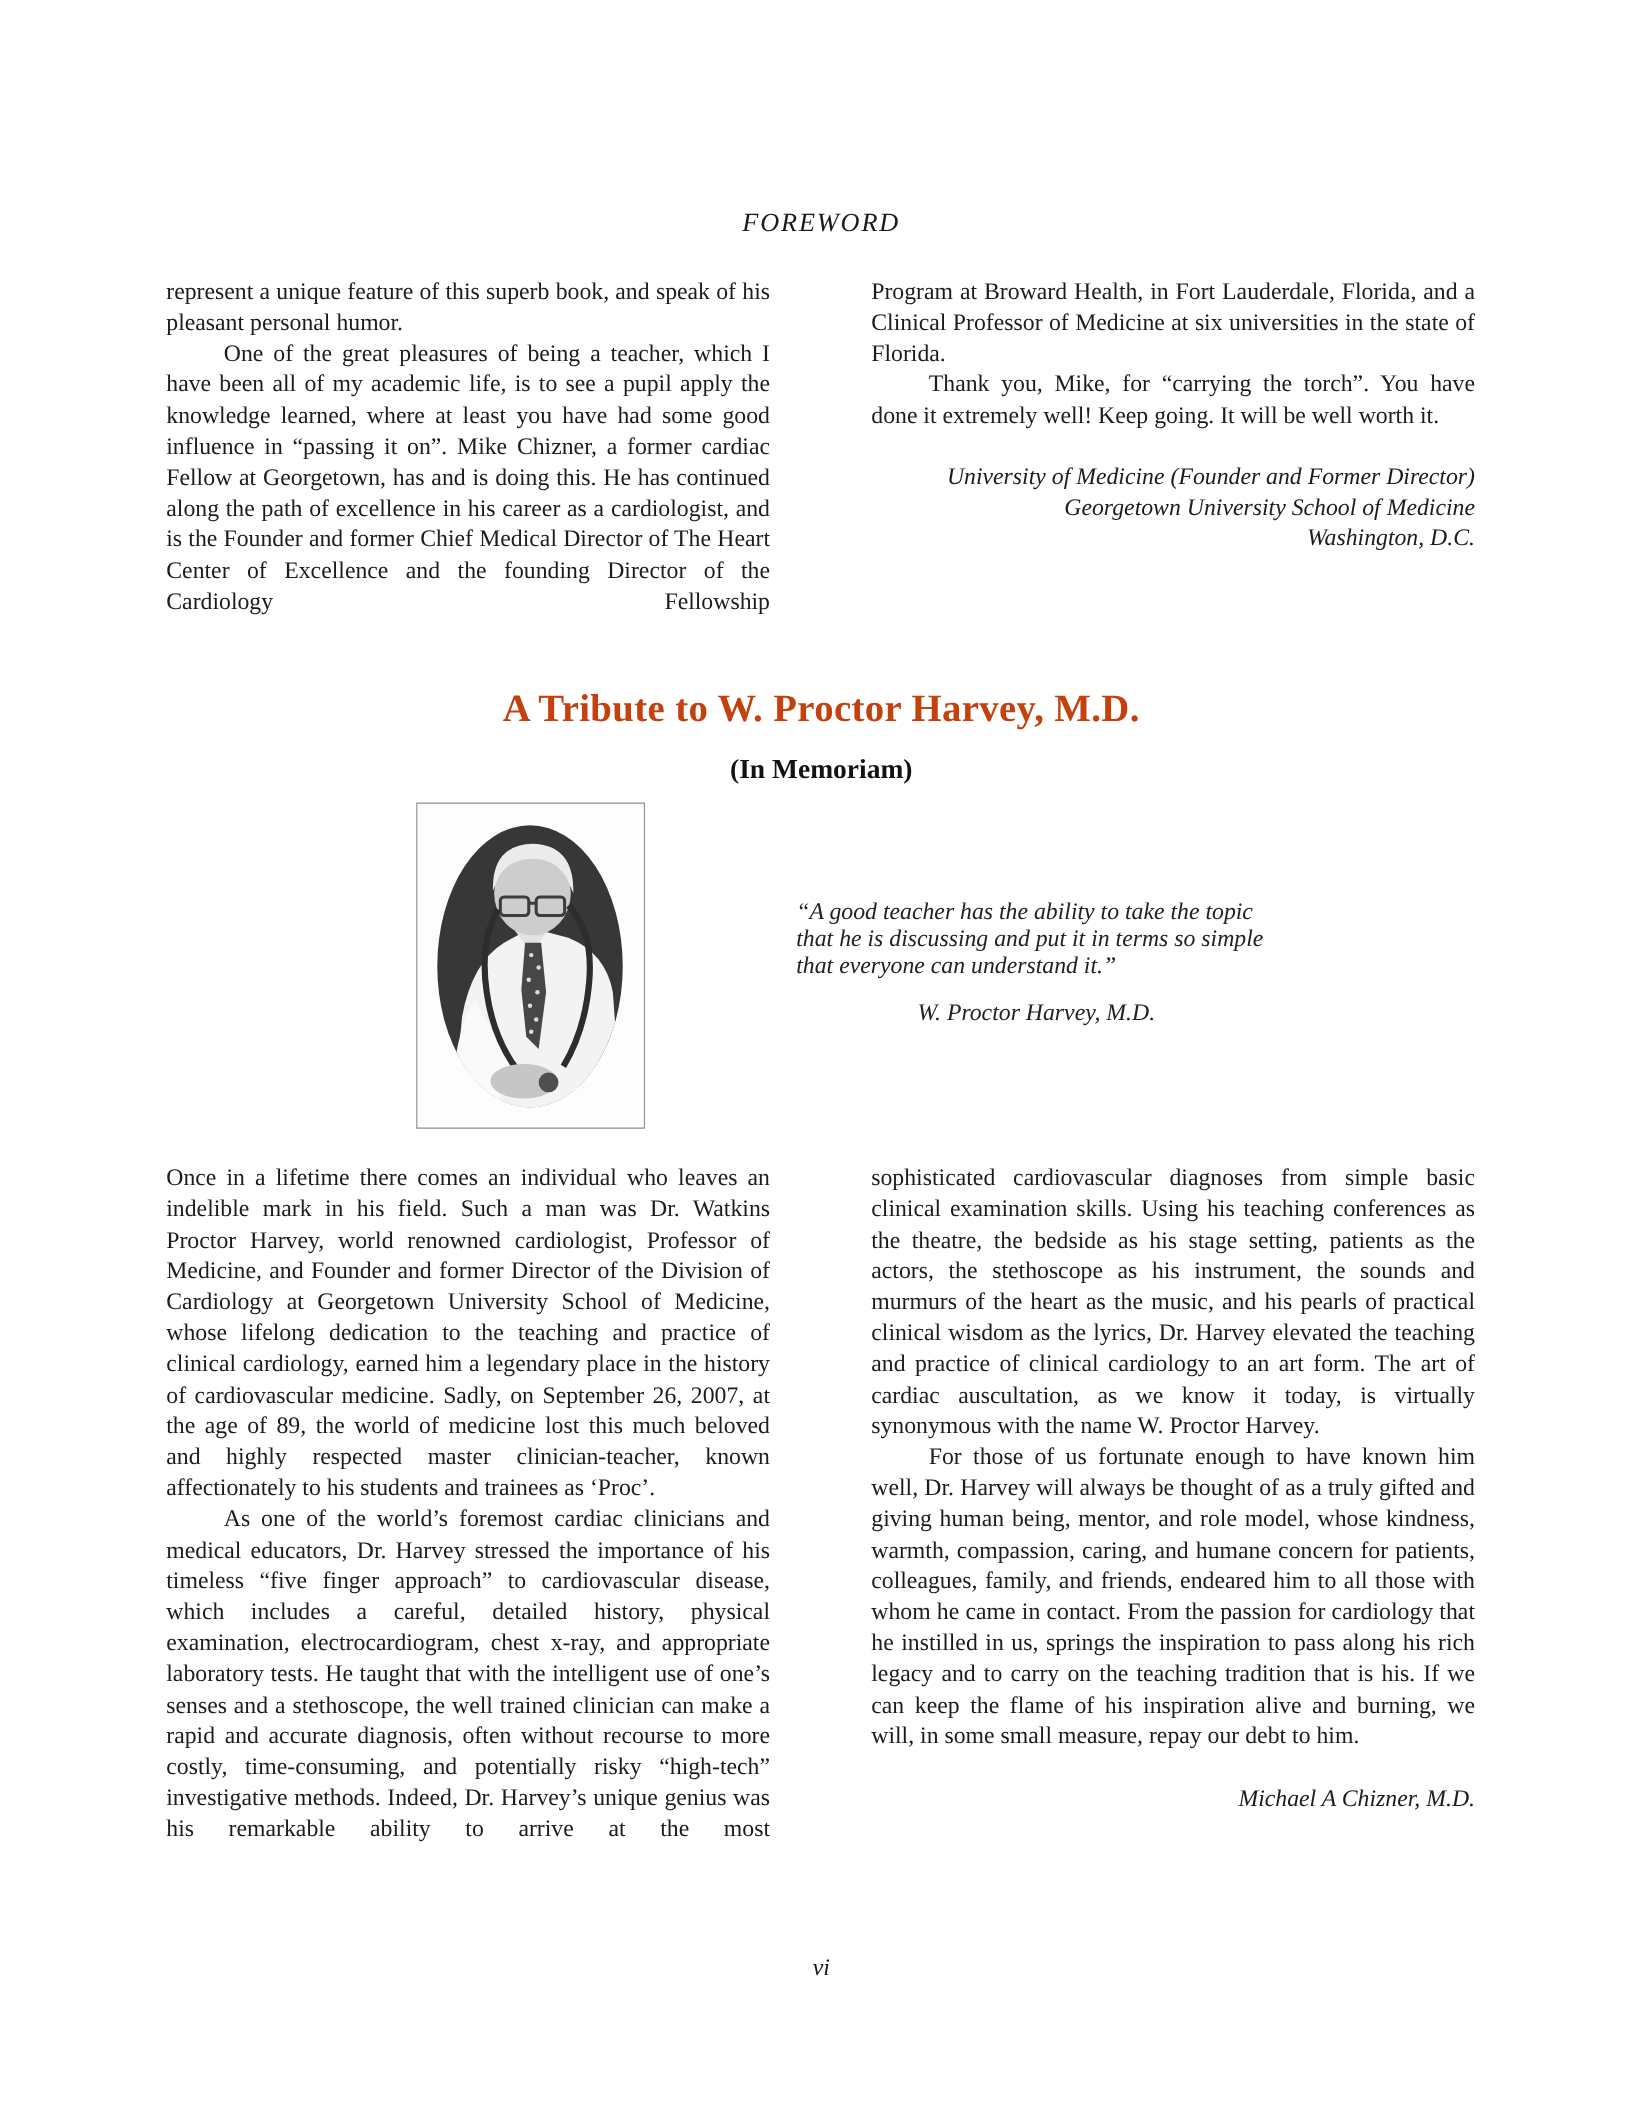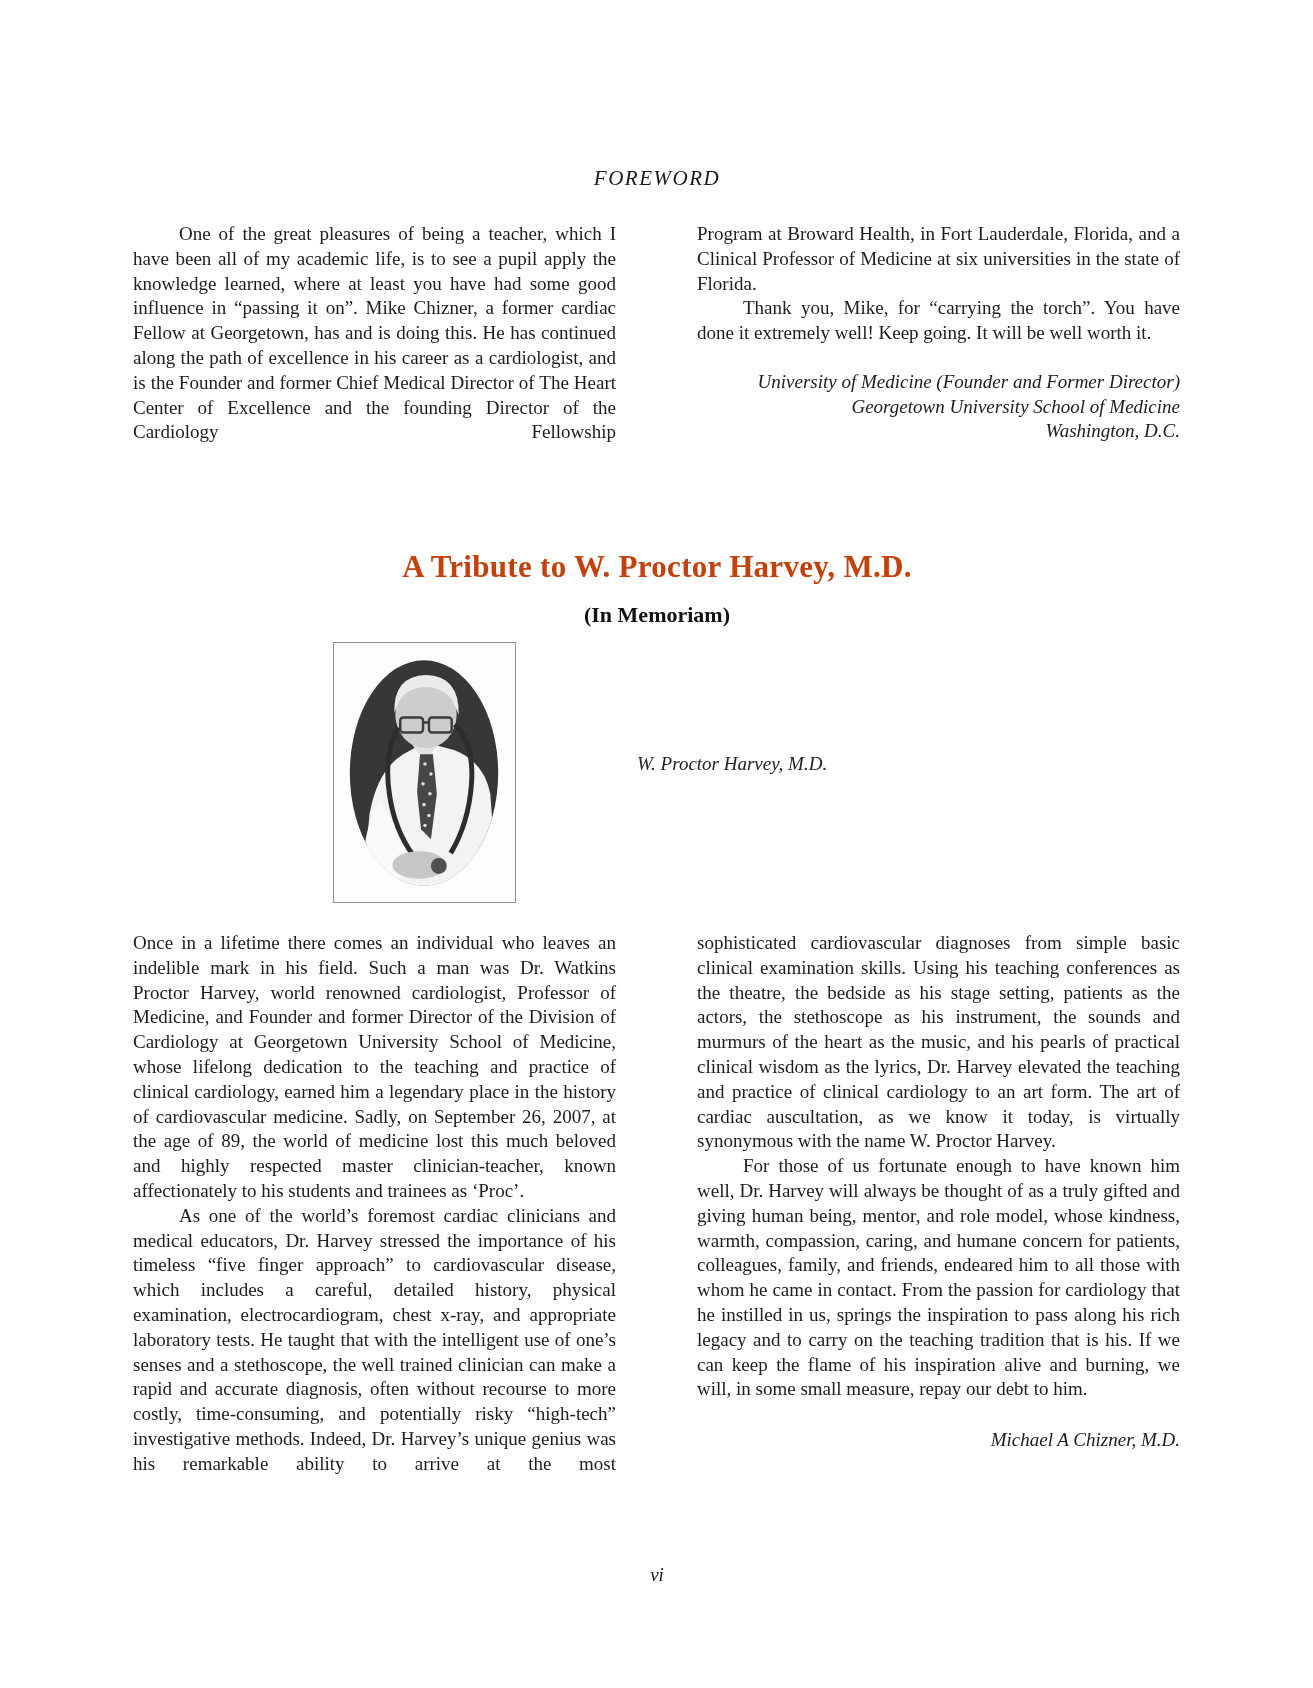--- a/index.html
+++ b/index.html
@@ -27,33 +27,34 @@
   }
   .photo-frame{
     left:333px;top:642px;width:183px;height:261px;
     border:1px solid #8f8f8f;background:#fdfdfd;box-sizing:border-box;
   }
   .photo-frame svg{display:block;width:100%;height:100%;}
   .quote{
     left:637px;top:719px;width:388px;
     font-style:italic;font-size:19px;line-height:21.5px;color:#222;text-align:left;
   }
-  .quote-attr{margin-top:34px;text-align:left;padding-right:4px;}
+  .quote-attr{margin-top:16px;text-align:center;padding-right:4px;}
   .chizner{margin-top:26px;text-align:right;font-style:italic;}
   .page-num{
     left:133px;top:1564px;width:1048px;text-align:center;
     font-style:italic;font-size:19px;color:#1a1a1a;
   }
 </style>
 </head>
 <body>
 
 <div class="abs foreword">FOREWORD</div>
 
 <div class="abs col" style="left:133px;top:222px;">
+  <p>represent a unique feature of this superb book, and speak of his pleasant personal humor.</p>
   <p class="indent cont-last">One of the great pleasures of being a teacher, which I have been all of my academic life, is to see a pupil apply the knowledge learned, where at least you have had some good influence in “passing it on”. Mike Chizner, a former cardiac Fellow at Georgetown, has and is doing this. He has continued along the path of excellence in his career as a cardiologist, and is the Founder and former Chief Medical Director of The Heart Center of Excellence and the founding Director of the Cardiology Fellowship</p>
 </div>
 
 <div class="abs col" style="left:697px;top:222px;">
   <p>Program at Broward Health, in Fort Lauderdale, Florida, and a Clinical Professor of Medicine at six universities in the state of Florida.</p>
   <p class="indent">Thank you, Mike, for “carrying the torch”. You have done it extremely well! Keep going. It will be well worth it.</p>
   <div class="sig-block">
       <div>University of Medicine (Founder and Former Director)</div>
       <div>Georgetown University School of Medicine</div>
       <div>Washington, D.C.</div>
@@ -105,20 +106,21 @@
       </g>
 
       <ellipse cx="86" cy="224" rx="27" ry="14" fill="#c6c6c6"></ellipse>
 
       <circle cx="106" cy="225" r="8" fill="#4f4f4f"></circle>
     </g>
   </svg>
 </div>
 
 <div class="abs quote">
+  <div>“A good teacher has the ability to take the topic that he is discussing and put it in terms so simple that everyone can understand it.”</div>
   <div class="quote-attr">W. Proctor Harvey, M.D.</div>
 </div>
 
 <div class="abs col" style="left:133px;top:931px;">
   <p>Once in a lifetime there comes an individual who leaves an indelible mark in his field. Such a man was Dr. Watkins Proctor Harvey, world renowned cardiologist, Professor of Medicine, and Founder and former Director of the Division of Cardiology at Georgetown University School of Medicine, whose lifelong dedication to the teaching and practice of clinical cardiology, earned him a legendary place in the history of cardiovascular medicine. Sadly, on September 26, 2007, at the age of 89, the world of medicine lost this much beloved and highly respected master clinician-teacher, known affectionately to his students and trainees as ‘Proc’.</p>
   <p class="indent cont-last">As one of the world’s foremost cardiac clinicians and medical educators, Dr. Harvey stressed the importance of his timeless “five finger approach” to cardiovascular disease, which includes a careful, detailed history, physical examination, electrocardiogram, chest x-ray, and appropriate laboratory tests. He taught that with the intelligent use of one’s senses and a stethoscope, the well trained clinician can make a rapid and accurate diagnosis, often without recourse to more costly, time-consuming, and potentially risky “high-tech” investigative methods. Indeed, Dr. Harvey’s unique genius was his remarkable ability to arrive at the most</p>
 </div>
 
 <div class="abs col" style="left:697px;top:931px;">
   <p>sophisticated cardiovascular diagnoses from simple basic clinical examination skills. Using his teaching conferences as the theatre, the bedside as his stage setting, patients as the actors, the stethoscope as his instrument, the sounds and murmurs of the heart as the music, and his pearls of practical clinical wisdom as the lyrics, Dr. Harvey elevated the teaching and practice of clinical cardiology to an art form. The art of cardiac auscultation, as we know it today, is virtually synonymous with the name W. Proctor Harvey.</p>

